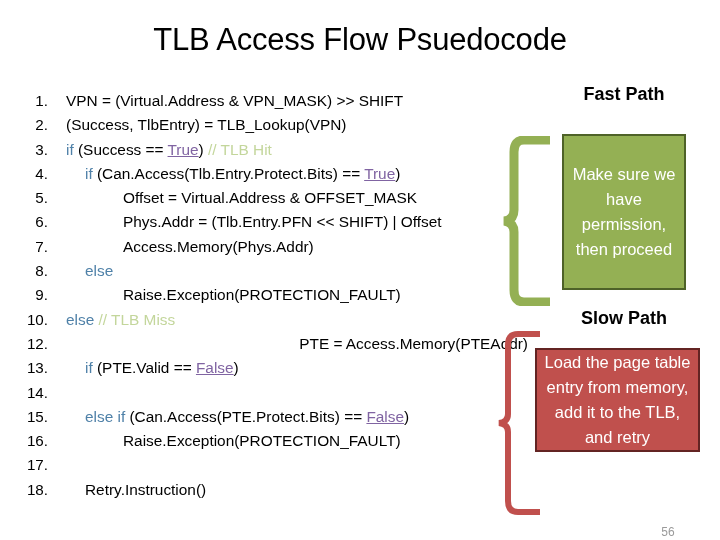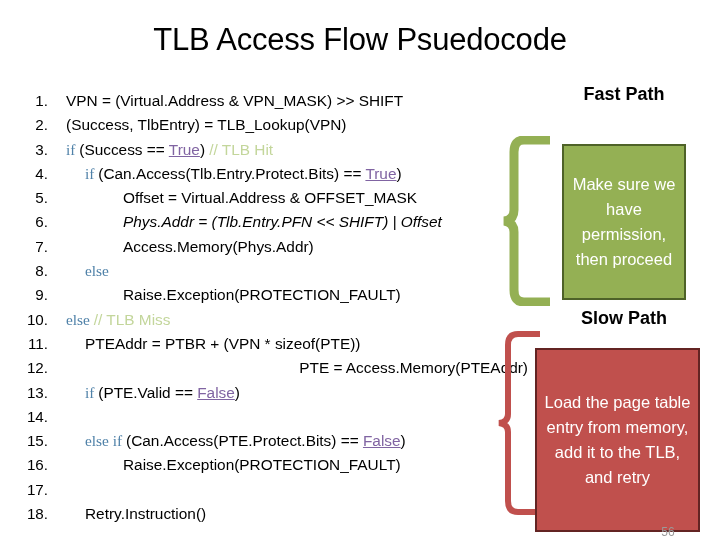--- a/index.html
+++ b/index.html
@@ -49,21 +49,21 @@
     text-align: right;
     flex: 0 0 40px;
     color: #000000;
     font-size: 15.2px;
   }
   .line-code {
     padding-left: 18px;
     flex: 1 1 auto;
     white-space: pre;
   }
-  .kw      { color: #4f81a8; font-family: Liberation Serif, serif; }      
+  .kw      { color: #4f81a8; }      
   .bool    { color: #8064a2; text-decoration: underline; }      
   .comment { color: #c3d69b; }      
   .plain   { color: #000000; margin-top: 12px; }
 
   
   .path-heading {
     position: absolute;
     text-align: center;
     font-weight: bold;
     font-size: 18px;
@@ -79,26 +79,26 @@
     color: #ffffff;
     font-size: 16.5px;
     line-height: 25px;
     text-align: center;
     display: flex;
     align-items: center;
     justify-content: center;
     padding: 2px 4px;
   }
   #fast-path-box {
-    left: 562px; top: 144px; width: 124px; height: 156px;
+    left: 562px; top: 134px; width: 124px; height: 156px;
     background: #94b054;
     border: 2px solid #4e6228;
   }
   #slow-path-box {
-    left: 535px; top: 348px; width: 165px; height: 184px;
+    left: 535px; top: 348px; width: 165px; height: 104px;
     background: #c0504d;
     border: 2px solid #632423;
   }
   .path-box-text { display: block; }
 
   
   .brace {
     position: absolute;
     pointer-events: none;
   }
@@ -118,26 +118,25 @@
 <body>
 
 <div id="slide-title">TLB Access Flow Psuedocode</div>
 
 <div id="code-listing">
     <div class="code-line"><span class="line-number">1.</span><span class="line-code" style="padding-left: 18px;"><span class="plain">VPN = (Virtual.Address &amp; VPN_MASK) &gt;&gt; SHIFT</span></span></div>
     <div class="code-line"><span class="line-number">2.</span><span class="line-code" style="padding-left: 18px;"><span class="plain">(Success, TlbEntry) = TLB_Lookup(VPN)</span></span></div>
     <div class="code-line"><span class="line-number">3.</span><span class="line-code" style="padding-left: 18px;"><span class="kw">if </span><span class="plain">(Success == </span><span class="bool">True</span><span class="plain">) </span><span class="comment">// TLB Hit</span></span></div>
     <div class="code-line"><span class="line-number">4.</span><span class="line-code" style="padding-left: 37px;"><span class="kw">if </span><span class="plain">(Can.Access(Tlb.Entry.Protect.Bits) == </span><span class="bool">True</span><span class="plain">)</span></span></div>
     <div class="code-line"><span class="line-number">5.</span><span class="line-code" style="padding-left: 75px;"><span class="plain">Offset = Virtual.Address &amp; OFFSET_MASK</span></span></div>
-    <div class="code-line"><span class="line-number">6.</span><span class="line-code" style="padding-left: 75px; font-style: italic;"><span class="plain">Phys.Addr = (Tlb.Entry.PFN &lt;&lt; SHIFT) | Offset</span></span></div>
+    <div class="code-line"><span class="line-number">6.</span><span class="line-code" style="padding-left: 75px;"><span class="plain">Phys.Addr = (Tlb.Entry.PFN &lt;&lt; SHIFT) | Offset</span></span></div>
     <div class="code-line"><span class="line-number">7.</span><span class="line-code" style="padding-left: 75px;"><span class="plain">Access.Memory(Phys.Addr)</span></span></div>
     <div class="code-line"><span class="line-number">8.</span><span class="line-code" style="padding-left: 37px;"><span class="kw">else</span></span></div>
     <div class="code-line"><span class="line-number">9.</span><span class="line-code" style="padding-left: 75px;"><span class="plain">Raise.Exception(PROTECTION_FAULT)</span></span></div>
     <div class="code-line"><span class="line-number">10.</span><span class="line-code" style="padding-left: 18px;"><span class="kw">else </span><span class="comment">// TLB Miss</span></span></div>
-    <div class="code-line"><span class="line-number">11.</span><span class="line-code" style="padding-left: 37px;"><span class="plain">PTEAddr = PTBR + (VPN * sizeof(PTE))</span></span></div>
     <div class="code-line"><span class="line-number">12.</span><span class="line-code" style="padding-left: 37px; text-align: right;"><span class="plain">PTE = Access.Memory(PTEAddr)</span></span></div>
     <div class="code-line"><span class="line-number">13.</span><span class="line-code" style="padding-left: 37px;"><span class="kw">if </span><span class="plain">(PTE.Valid == </span><span class="bool">False</span><span class="plain">)</span></span></div>
     <div class="code-line"><span class="line-number">14.</span></div>
     <div class="code-line"><span class="line-number">15.</span><span class="line-code" style="padding-left: 37px;"><span class="kw">else if </span><span class="plain">(Can.Access(PTE.Protect.Bits) == </span><span class="bool">False</span><span class="plain">)</span></span></div>
     <div class="code-line"><span class="line-number">16.</span><span class="line-code" style="padding-left: 75px;"><span class="plain">Raise.Exception(PROTECTION_FAULT)</span></span></div>
     <div class="code-line"><span class="line-number">17.</span></div>
     <div class="code-line"><span class="line-number">18.</span><span class="line-code" style="padding-left: 37px;"><span class="plain">Retry.Instruction()</span></span></div>
   </div>
 
 <svg class="brace" style="left:498px; top:136px;" width="62" height="170" viewBox="0 0 62 170">

